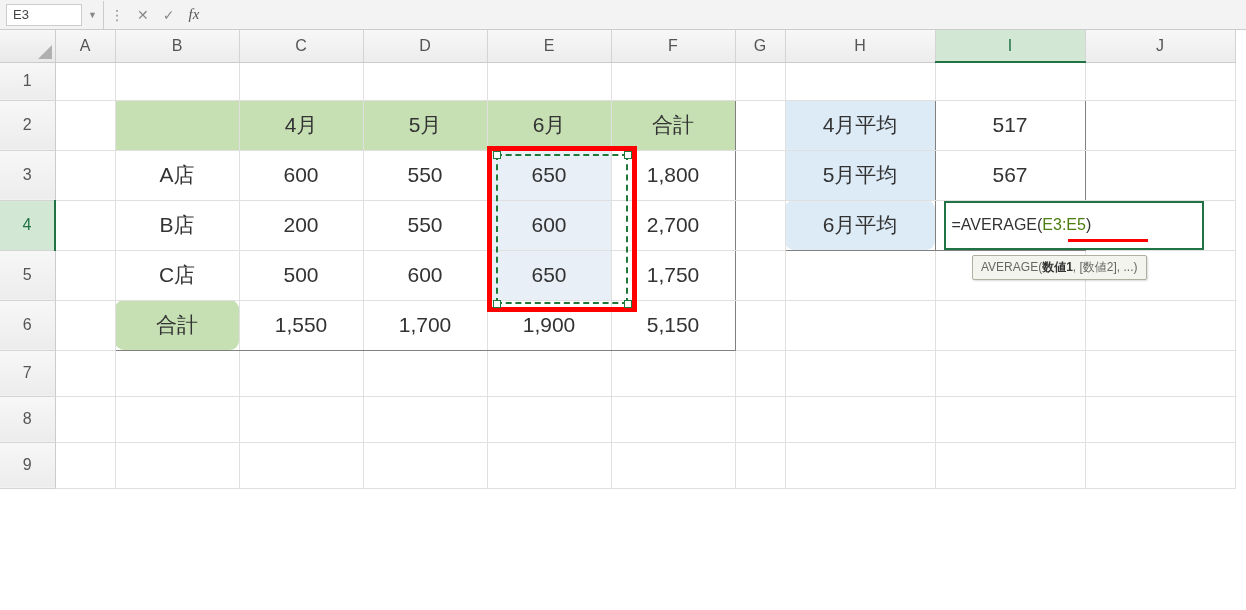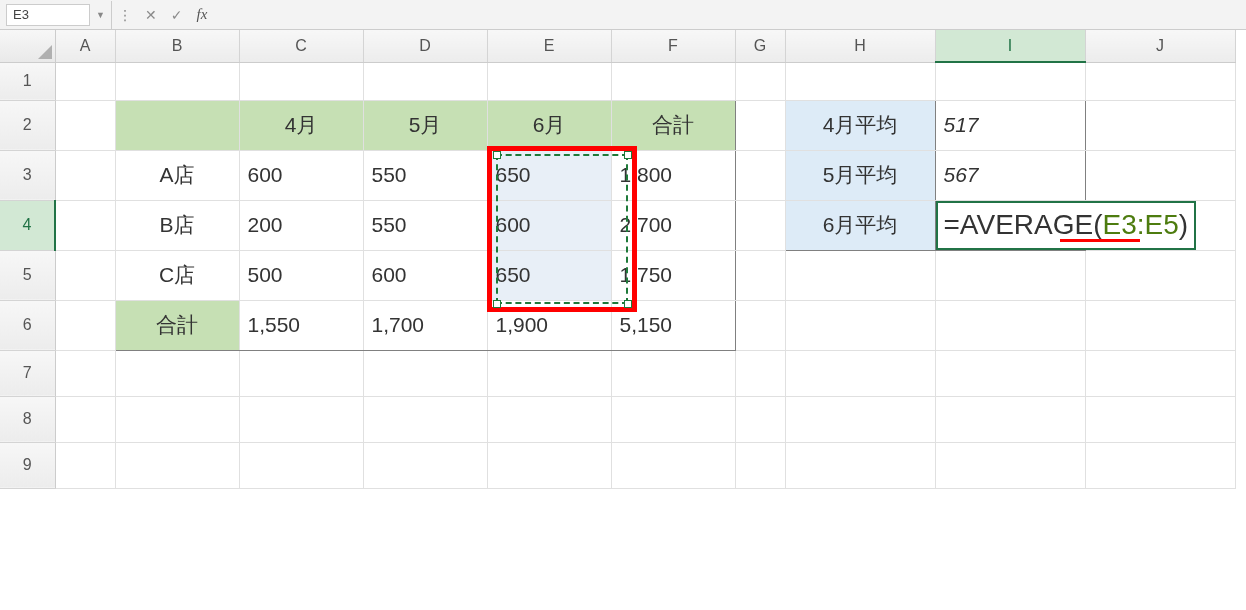--- a/index.html
+++ b/index.html
@@ -1,20 +1,20 @@
 <!DOCTYPE html>
 <html><head>
 <meta charset="utf-8">
 <style>
 * { box-sizing: border-box; margin: 0; padding: 0; }
 body { font-family: 'Segoe UI', Arial, sans-serif; background: #fff; width: 1246px; height: 610px; overflow: hidden; user-select: none; }
 
 
 .formula-bar { display: flex; align-items: center; height: 30px; border-bottom: 1px solid #ccc; background: #f3f3f3; }
-.name-box-wrap { display: flex; align-items: center; width: 112px; height: 28px; border-right: 1px solid #ccc; padding-left: 6px; }
+.name-box-wrap { display: flex; align-items: center; width: 104px; height: 28px; border-right: 1px solid #ccc; padding-left: 6px; }
 .name-box { background: #fff; border: 1px solid #ccc; height: 22px; width: 110px; font-size: 13px; padding: 2px 6px; color: #444; }
 .name-box-dd { color: #888; font-size: 9px; padding: 0 6px; }
 .fx-group { display: flex; align-items: center; padding: 0 6px; gap: 14px; color: #8a8a8a; font-size: 14px; }
 .fx-group span { display: inline-block; }
 .fx-label { font-style: italic; font-family: 'Times New Roman', serif; font-size: 15px; color: #555; }
 .formula-input { flex: 1; background: #fff; border: none; height: 22px; font-size: 14px; padding: 2px 8px; color: #444; }
 
 
 .grid-wrap { position: relative; }
 table.grid { border-collapse: collapse; table-layout: fixed; }
@@ -38,48 +38,48 @@
 
 
 tr.r1 td, tr.r1 th.rowh { height: 38px; }
 tr.r7 td, tr.r7 th.rowh,
 tr.r8 td, tr.r8 th.rowh,
 tr.r9 td, tr.r9 th.rowh,
 tr.r10 td, tr.r10 th.rowh { height: 46px; }
 
 
 .d-t { border-top: 1.5px solid #808080 !important; }
-.d-b { border-bottom: 1.5px solid #808080 !important; }
+.d-b { border-bottom: 1.5px solid #808080 !important; border-radius: 9px; }
 .d-l { border-left: 1.5px solid #808080 !important; }
 .d-r { border-right: 1.5px solid #808080 !important; }
 .d-in { border: 0.5px solid #808080; }
 .ghdr { background: #c6e0b4 !important; text-align: center; margin-left: 24px; }
 .store { text-align: center; }
-.num { text-align: left; }
-.num-lbl { text-align: left; font-style: italic; }
+.num { text-align: center; }
+.num-lbl { text-align: center; }
 
 
 .bhdr { background: #ddebf7 !important; text-align: center; }
 
 
 .sel-bg { background: #e8eff7 !important; }
 
 
 .red-box { position: absolute; border: 5px solid #ff0000; pointer-events: none; z-index: 50; }
 
 
 .marching { position: absolute; border: 2px dashed #1f7a3a; pointer-events: none; z-index: 49; }
 .corner-handle { position: absolute; width: 8px; height: 8px; border: 1px solid #1f7a3a; background: #fff; z-index: 51; }
 
 
 th.colh.active { background: #d2e8d4; border-bottom: 2px solid #217346; color: #217346; }
 th.rowh.active { background: #d2e8d4; border-right: 2px solid #217346; color: #217346; }
 
 
-.formula-edit { position: absolute; left: 0; top: 0; height: 100%; white-space: nowrap; z-index: 40; background: #fff; border: 2px solid #217346; padding: 10px 6px; font-size: 28px; display: flex; align-items: center; }
+.formula-edit { position: absolute; left: 8px; top: 0; height: 100%; white-space: nowrap; z-index: 40; background: #fff; border: 2px solid #217346; padding: 10px 6px; font-size: 16px; display: flex; align-items: center; }
 .fe-black { color: #333; }
 .fe-blue { color: #4d7c0f; }
 .fe-under { position: absolute; height: 3px; background: #ff0000; bottom: 6px; }
 
 
 .tooltip { position: absolute; z-index: 60; background: #f4f4ee; border: 1px solid #b0b0a0; font-size: 12px; color: #666; padding: 3px 8px; white-space: nowrap; border-radius: 2px; box-shadow: 1px 1px 2px rgba(0,0,0,0.15); }
 .tooltip b { color: #333; }
 </style>
 </head>
 <body>
@@ -247,14 +247,17 @@
 </tbody>
     </table>
 
 <div class="marching" style="left:496px; top:124px; width:132px; height:150px;"></div>
 <div class="corner-handle" style="left:493px; top:121px;"></div>
 <div class="corner-handle" style="left:624px; top:121px;"></div>
 <div class="corner-handle" style="left:493px; top:270px;"></div>
 <div class="corner-handle" style="left:624px; top:270px;"></div>
 <div class="red-box" style="left:487px; top:116px; width:150px; height:166px;"></div>
 
-
+<div class="tooltip" style="left:972px; top:225px;">
+  <span>AVERAGE(</span><b>数値1</b><span>, [数値2], ...)</span>
 </div>
 
+</div>
+
 </body></html>

